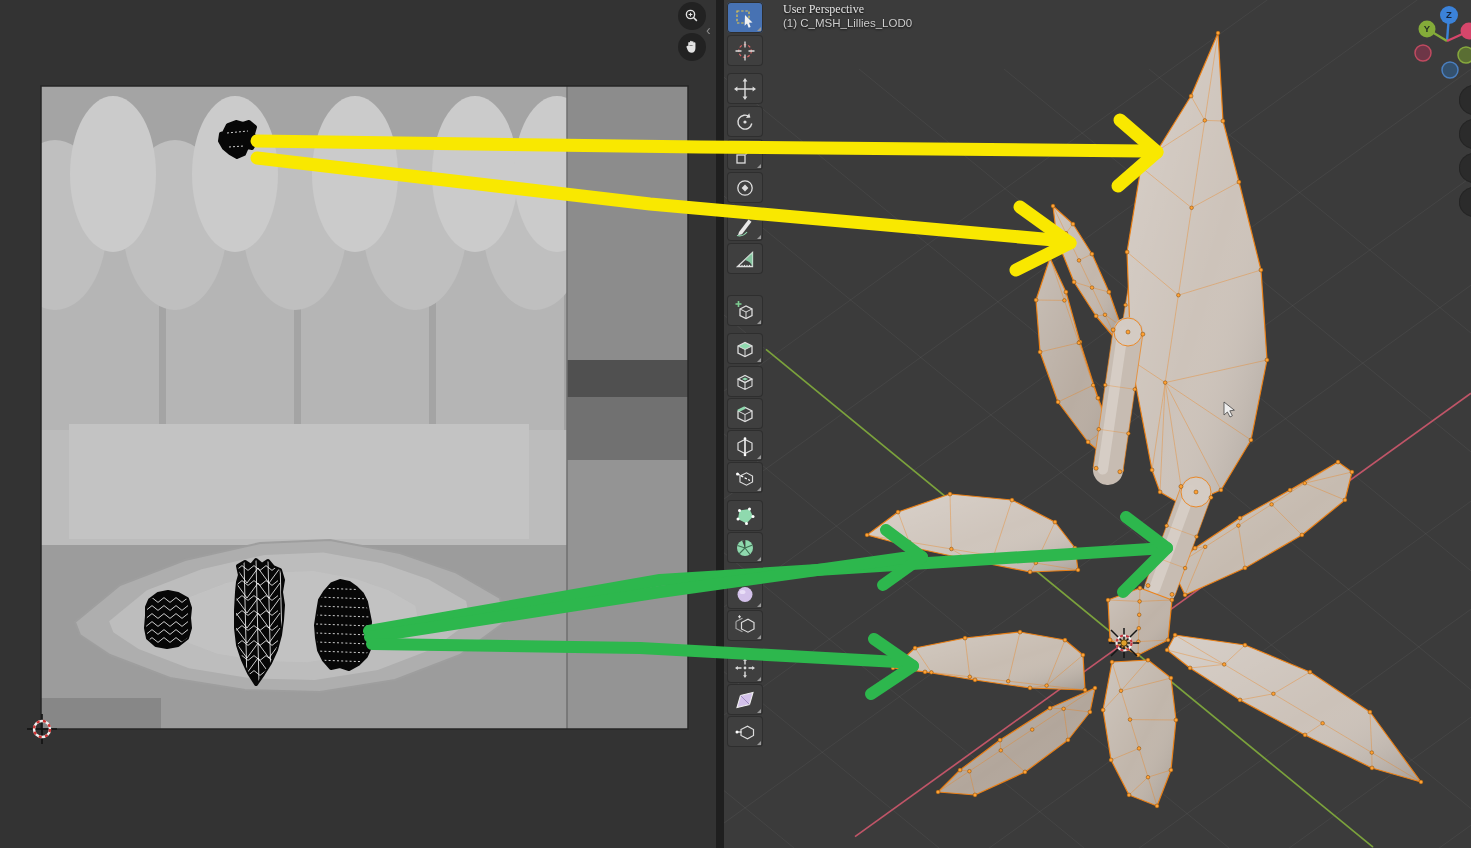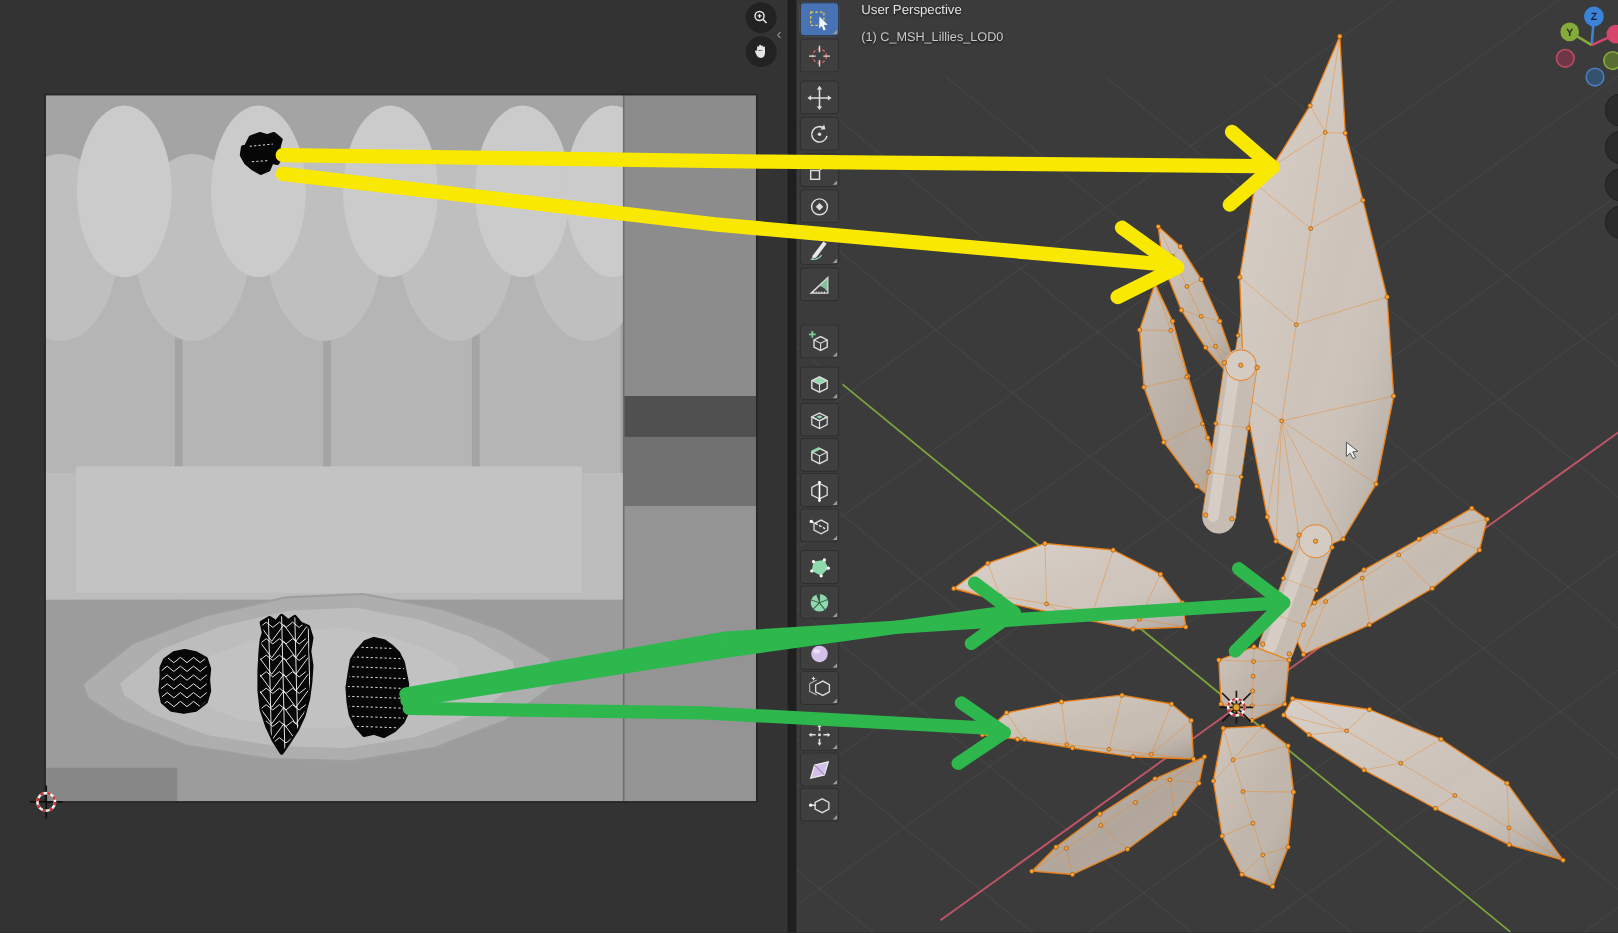--- a/index.html
+++ b/index.html
@@ -3,22 +3,22 @@
 <meta charset="utf-8">
 <style>
   html,body{margin:0;padding:0;background:#222;}
   #app{position:relative;width:1471px;height:848px;overflow:hidden;
        font-family:"Liberation Sans","DejaVu Sans",sans-serif;background:#333;}
   #viewport{position:absolute;left:718px;top:0;width:753px;height:848px;background:#3b3b3b;}
   #left-pane{position:absolute;left:0;top:0;width:716px;height:848px;background:#333333;}
   #divider{position:absolute;left:716px;top:0;width:8px;height:848px;background:#1f1f1f;}
   #tex-svg,#mesh-svg,#overlay-svg,#gizmo-svg{position:absolute;left:0;top:0;pointer-events:none;}
   #vp-header{position:absolute;left:783px;top:2px;pointer-events:none;}
-  #vp-header .l1{font-size:12px;color:#e4e4e4;text-shadow:0 1px 2px rgba(0,0,0,.8);}
-  #vp-header .l2{font-size:11.5px;color:#cdcdcd;margin-top:12px;text-shadow:0 1px 2px rgba(0,0,0,.8);}
+  #vp-header .l1{font-size:12px;color:#e4e4e4;text-shadow:0 1px 2px rgba(0,0,0,.8);font-family:Liberation Serif, serif;}
+  #vp-header .l2{font-size:11.5px;color:#cdcdcd;margin-top:0;text-shadow:0 1px 2px rgba(0,0,0,.8);}
   #toolbar{position:absolute;left:727px;top:0;width:37px;}
   .tool-btn{position:absolute;left:0;width:36px;height:31px;background:#3f3f3f;border-radius:4px;
             display:flex;align-items:center;justify-content:center;box-shadow:0 0 0 1px #2e2e2e inset;}
   .tool-btn.active{background:#4772b3;}
   .tool-btn svg{width:24px;height:24px;}
   .corner{position:absolute;right:2px;bottom:2px;width:0;height:0;
           border-left:4px solid transparent;border-bottom:4px solid #9a9a9a;}
   .ed-btn{position:absolute;width:28px;height:28px;border-radius:50%;background:rgba(30,30,30,.8);
           display:flex;align-items:center;justify-content:center;}
   .ed-btn svg{width:18px;height:18px;}

